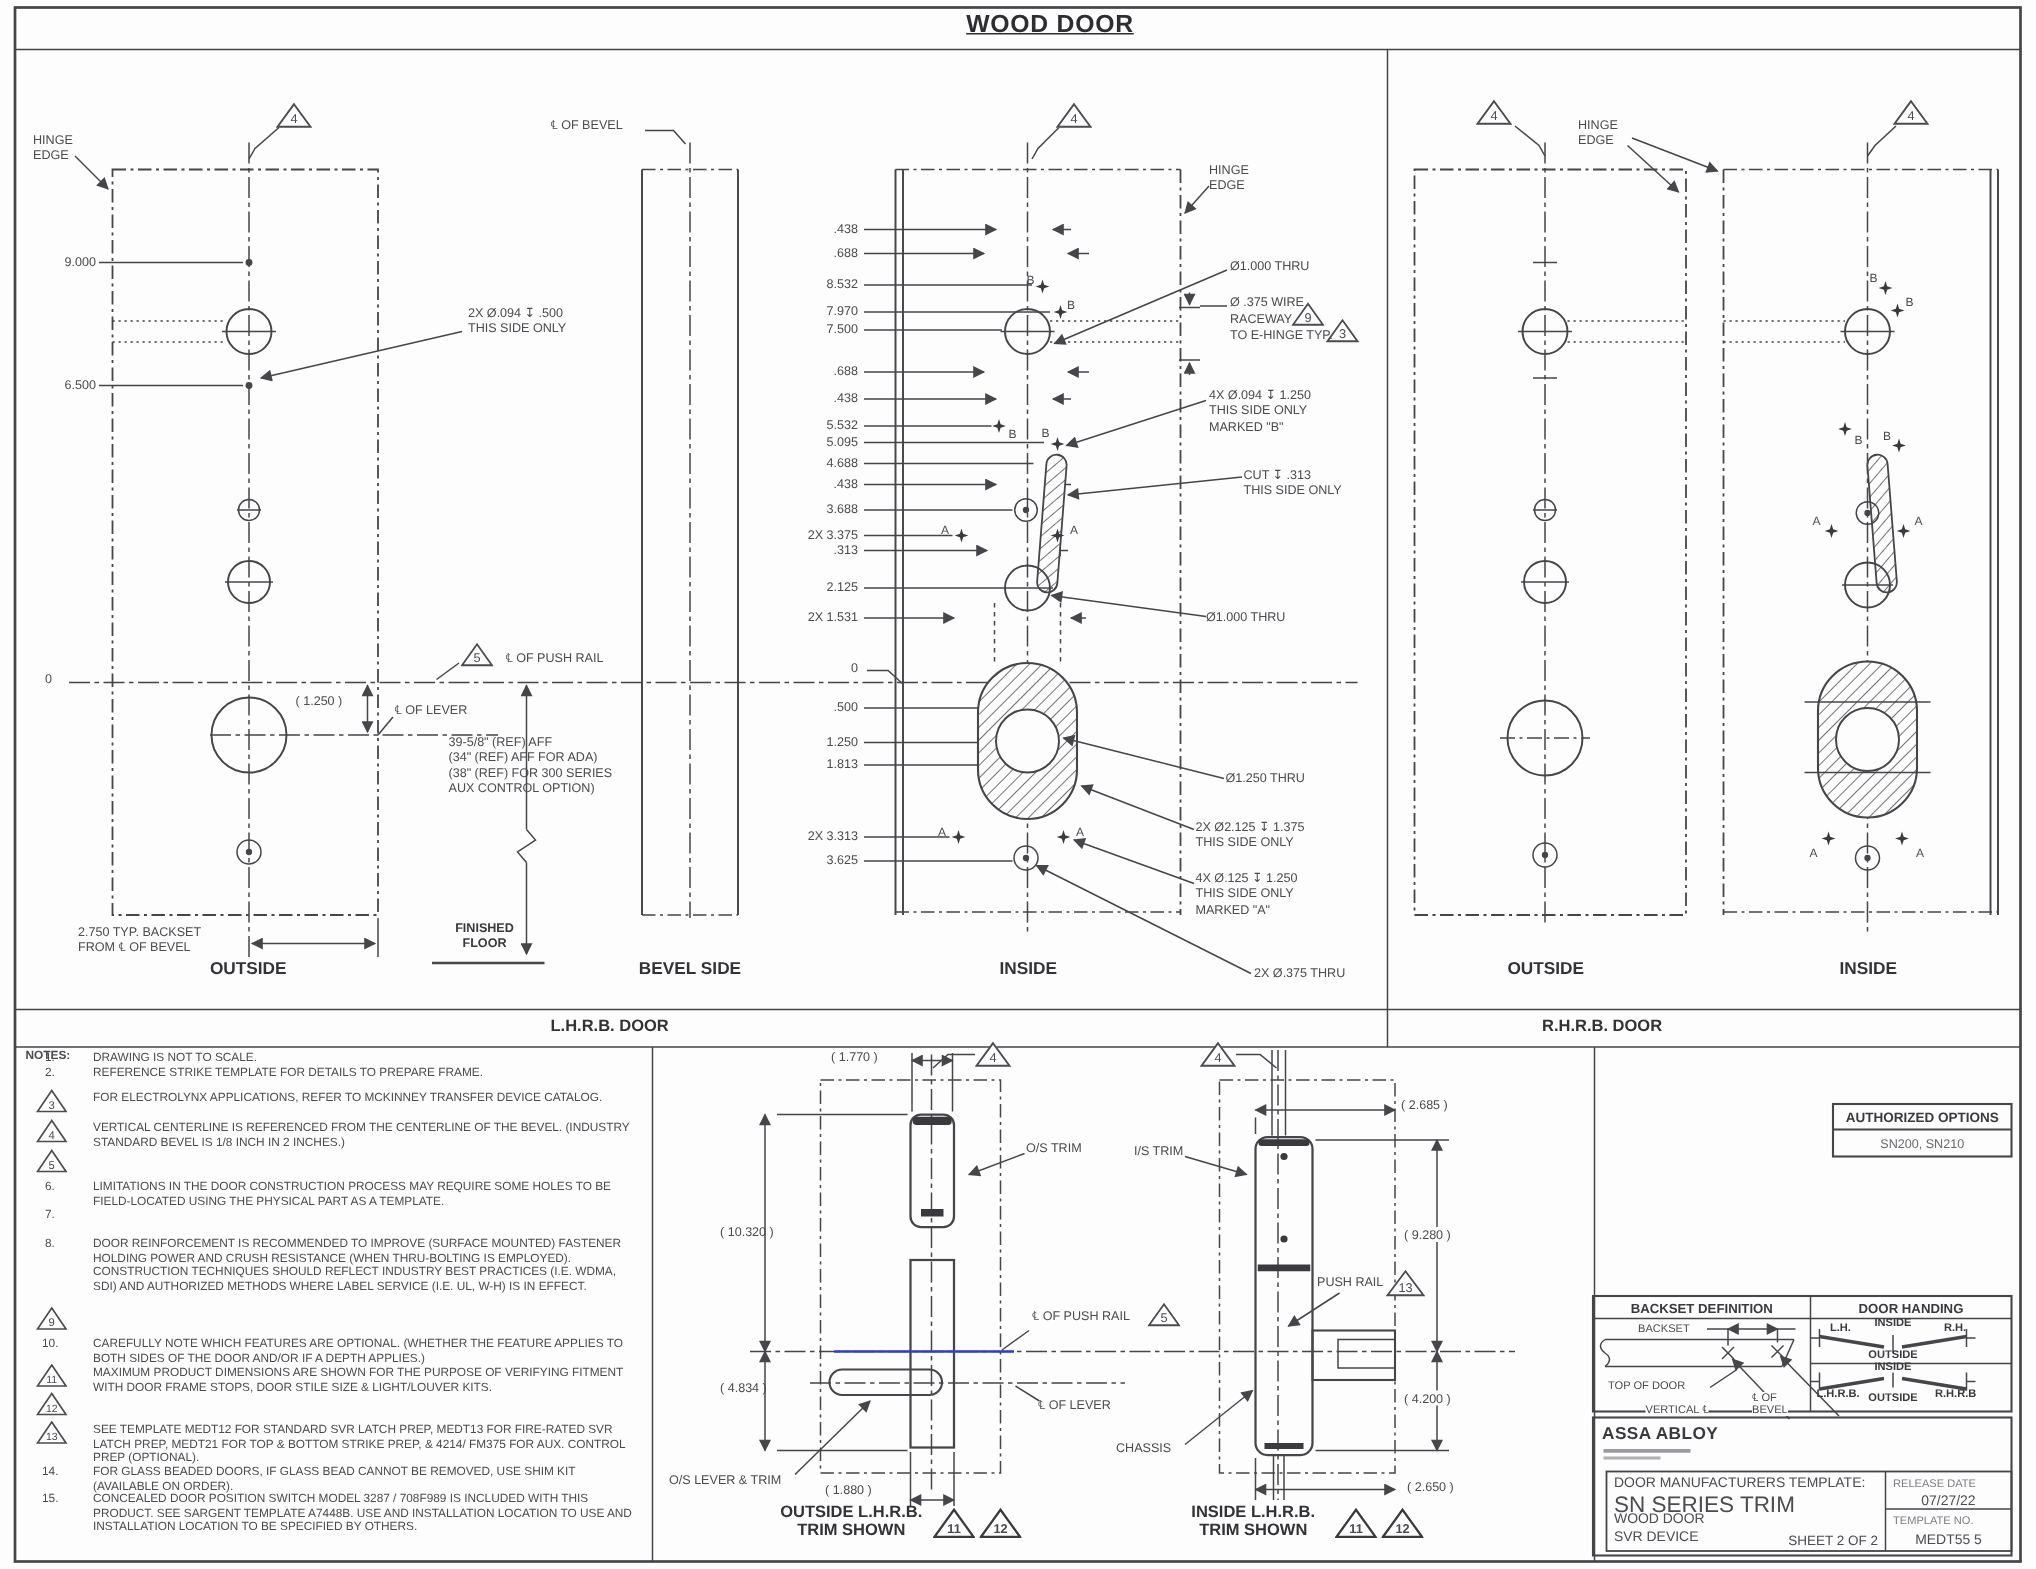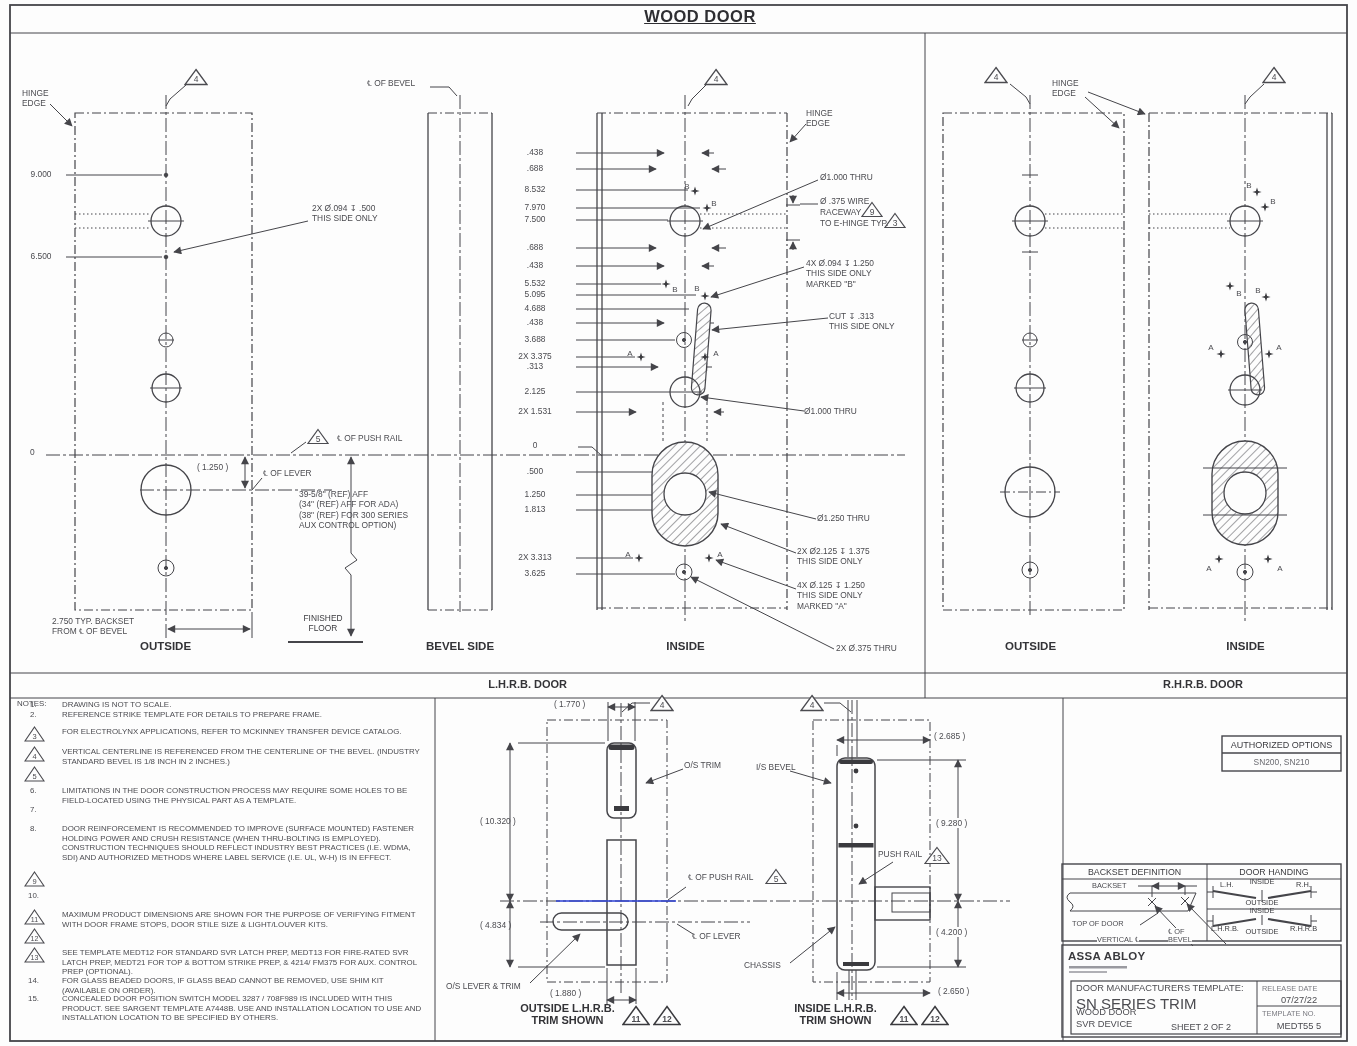--- a/index.html
+++ b/index.html
@@ -1,25 +1,25 @@
 <!DOCTYPE html>
 <html><head>
 <meta charset="utf-8">
 <style>
   html,body{margin:0;padding:0;}
   body{width:1357px;height:1046px;position:relative;background:#fdfdfd;
        font-family:"Liberation Sans",sans-serif;color:#4b4b50;overflow:hidden;}
   #sheet{position:absolute;left:0;top:0;width:1357px;height:1046px;}
   svg.lw{position:absolute;left:0;top:0;}
   .lbl{position:absolute;font-size:8.4px;line-height:1.22;white-space:pre-line;color:#4b4b50;}
-  .rt{text-align:center;}
+  .rt{text-align:right;}
   .ctr{text-align:center;}
-  .b{font-weight:normal;color:#3a3a3e;}
+  .b{font-weight:bold;color:#3a3a3e;}
   .cap{position:absolute;font-size:11.5px;font-weight:bold;color:#333337;text-align:center;white-space:pre-line;}
-  .secbar{position:absolute;font-size:11px;font-weight:bold;color:#333337;text-align:right;}
+  .secbar{position:absolute;font-size:11px;font-weight:bold;color:#333337;text-align:left;}
   .title{position:absolute;left:540px;top:7px;width:320px;text-align:center;
          font-size:16.5px;font-weight:bold;color:#2e2e32;text-decoration:underline;letter-spacing:.5px;}
   .note{position:absolute;font-size:7.9px;line-height:9.7px;color:#4b4b50;}
   .nnum{position:absolute;font-size:7.9px;color:#4b4b50;width:26px;}
   .tri{position:absolute;}
   .tri svg{display:block;}
   .tri text{font-size:8.5px;fill:#4b4b50;font-family:"Liberation Sans",sans-serif;}
   .mk{font-size:8px;fill:#4b4b50;font-family:"Liberation Sans",sans-serif;}
   .wbg{background:#fdfdfd;}
   .small{font-size:7.4px;}
@@ -538,20 +538,21 @@
 <div class="nnum" style="left:30px;top:805px">7.</div>
 <div class="nnum" style="left:30px;top:824px">8.</div>
 <div class="note" style="left:62px;top:824px;width:362px">DOOR REINFORCEMENT IS RECOMMENDED TO IMPROVE (SURFACE MOUNTED) FASTENER HOLDING POWER AND CRUSH RESISTANCE (WHEN THRU-BOLTING IS EMPLOYED). CONSTRUCTION TECHNIQUES SHOULD REFLECT INDUSTRY BEST PRACTICES (I.E. WDMA, SDI) AND AUTHORIZED METHODS WHERE LABEL SERVICE (I.E. UL, W-H) IS IN EFFECT.</div>
 <span class="tri" style="left:24px;top:871px">
       <svg width="21" height="16">
         <path d="M10.5 1 L20 15 L1 15 Z" fill="#fdfdfd" stroke="#4b4b50" stroke-width="1.1"></path>
         <text x="10.5" y="13" text-anchor="middle" style="font-size:7.5px">9</text>
       </svg>
     </span>
 <div class="nnum" style="left:28px;top:891px">10.</div>
+<div class="note" style="left:62px;top:891px;width:362px">CAREFULLY NOTE WHICH FEATURES ARE OPTIONAL. (WHETHER THE FEATURE APPLIES TO BOTH SIDES OF THE DOOR AND/OR IF A DEPTH APPLIES.)</div>
 <span class="tri" style="left:24px;top:909px">
       <svg width="21" height="16">
         <path d="M10.5 1 L20 15 L1 15 Z" fill="#fdfdfd" stroke="#4b4b50" stroke-width="1.1"></path>
         <text x="10.5" y="13" text-anchor="middle" style="font-size:7px">11</text>
       </svg>
     </span>
 <div class="note" style="left:62px;top:910px;width:362px">MAXIMUM PRODUCT DIMENSIONS ARE SHOWN FOR THE PURPOSE OF VERIFYING FITMENT WITH DOOR FRAME STOPS, DOOR STILE SIZE &amp; LIGHT/LOUVER KITS.</div>
 <span class="tri" style="left:24px;top:928px">
       <svg width="21" height="16">
         <path d="M10.5 1 L20 15 L1 15 Z" fill="#fdfdfd" stroke="#4b4b50" stroke-width="1.1"></path>
@@ -573,21 +574,21 @@
 <div class="lbl" style="left:554px;top:699px">( 1.770 )</div>
 <div class="lbl" style="left:684px;top:760px">O/S TRIM</div>
 <div class="lbl" style="left:480px;top:816px">( 10.320 )</div>
 <div class="lbl" style="left:688px;top:872px">℄ OF PUSH RAIL</div>
 <div class="lbl" style="left:692px;top:931px">℄ OF LEVER</div>
 <div class="lbl" style="left:480px;top:920px">( 4.834 )</div>
 <div class="lbl" style="left:446px;top:981px">O/S LEVER &amp; TRIM</div>
 <div class="lbl" style="left:550px;top:988px">( 1.880 )</div>
 <div class="cap" style="left:510px;top:1002px;width:115px;font-size:11px">OUTSIDE L.H.R.B.
 TRIM SHOWN</div>
-<div class="lbl" style="left:756px;top:762px">I/S BEVEL</div>
+<div class="lbl" style="left:756px;top:762px">I/S TRIM</div>
 <div class="lbl" style="left:934px;top:731px">( 2.685 )</div>
 <div class="lbl wbg" style="left:936px;top:818px">( 9.280 )</div>
 <div class="lbl" style="left:878px;top:849px">PUSH RAIL</div>
 <div class="lbl wbg" style="left:936px;top:927px">( 4.200 )</div>
 <div class="lbl" style="left:744px;top:960px">CHASSIS</div>
 <div class="lbl" style="left:938px;top:986px">( 2.650 )</div>
 <div class="cap" style="left:778px;top:1002px;width:115px;font-size:11px">INSIDE L.H.R.B.
 TRIM SHOWN</div>
 
 <div class="lbl b ctr" style="left:1222px;top:740px;width:119px;font-size:9px">AUTHORIZED OPTIONS</div>

